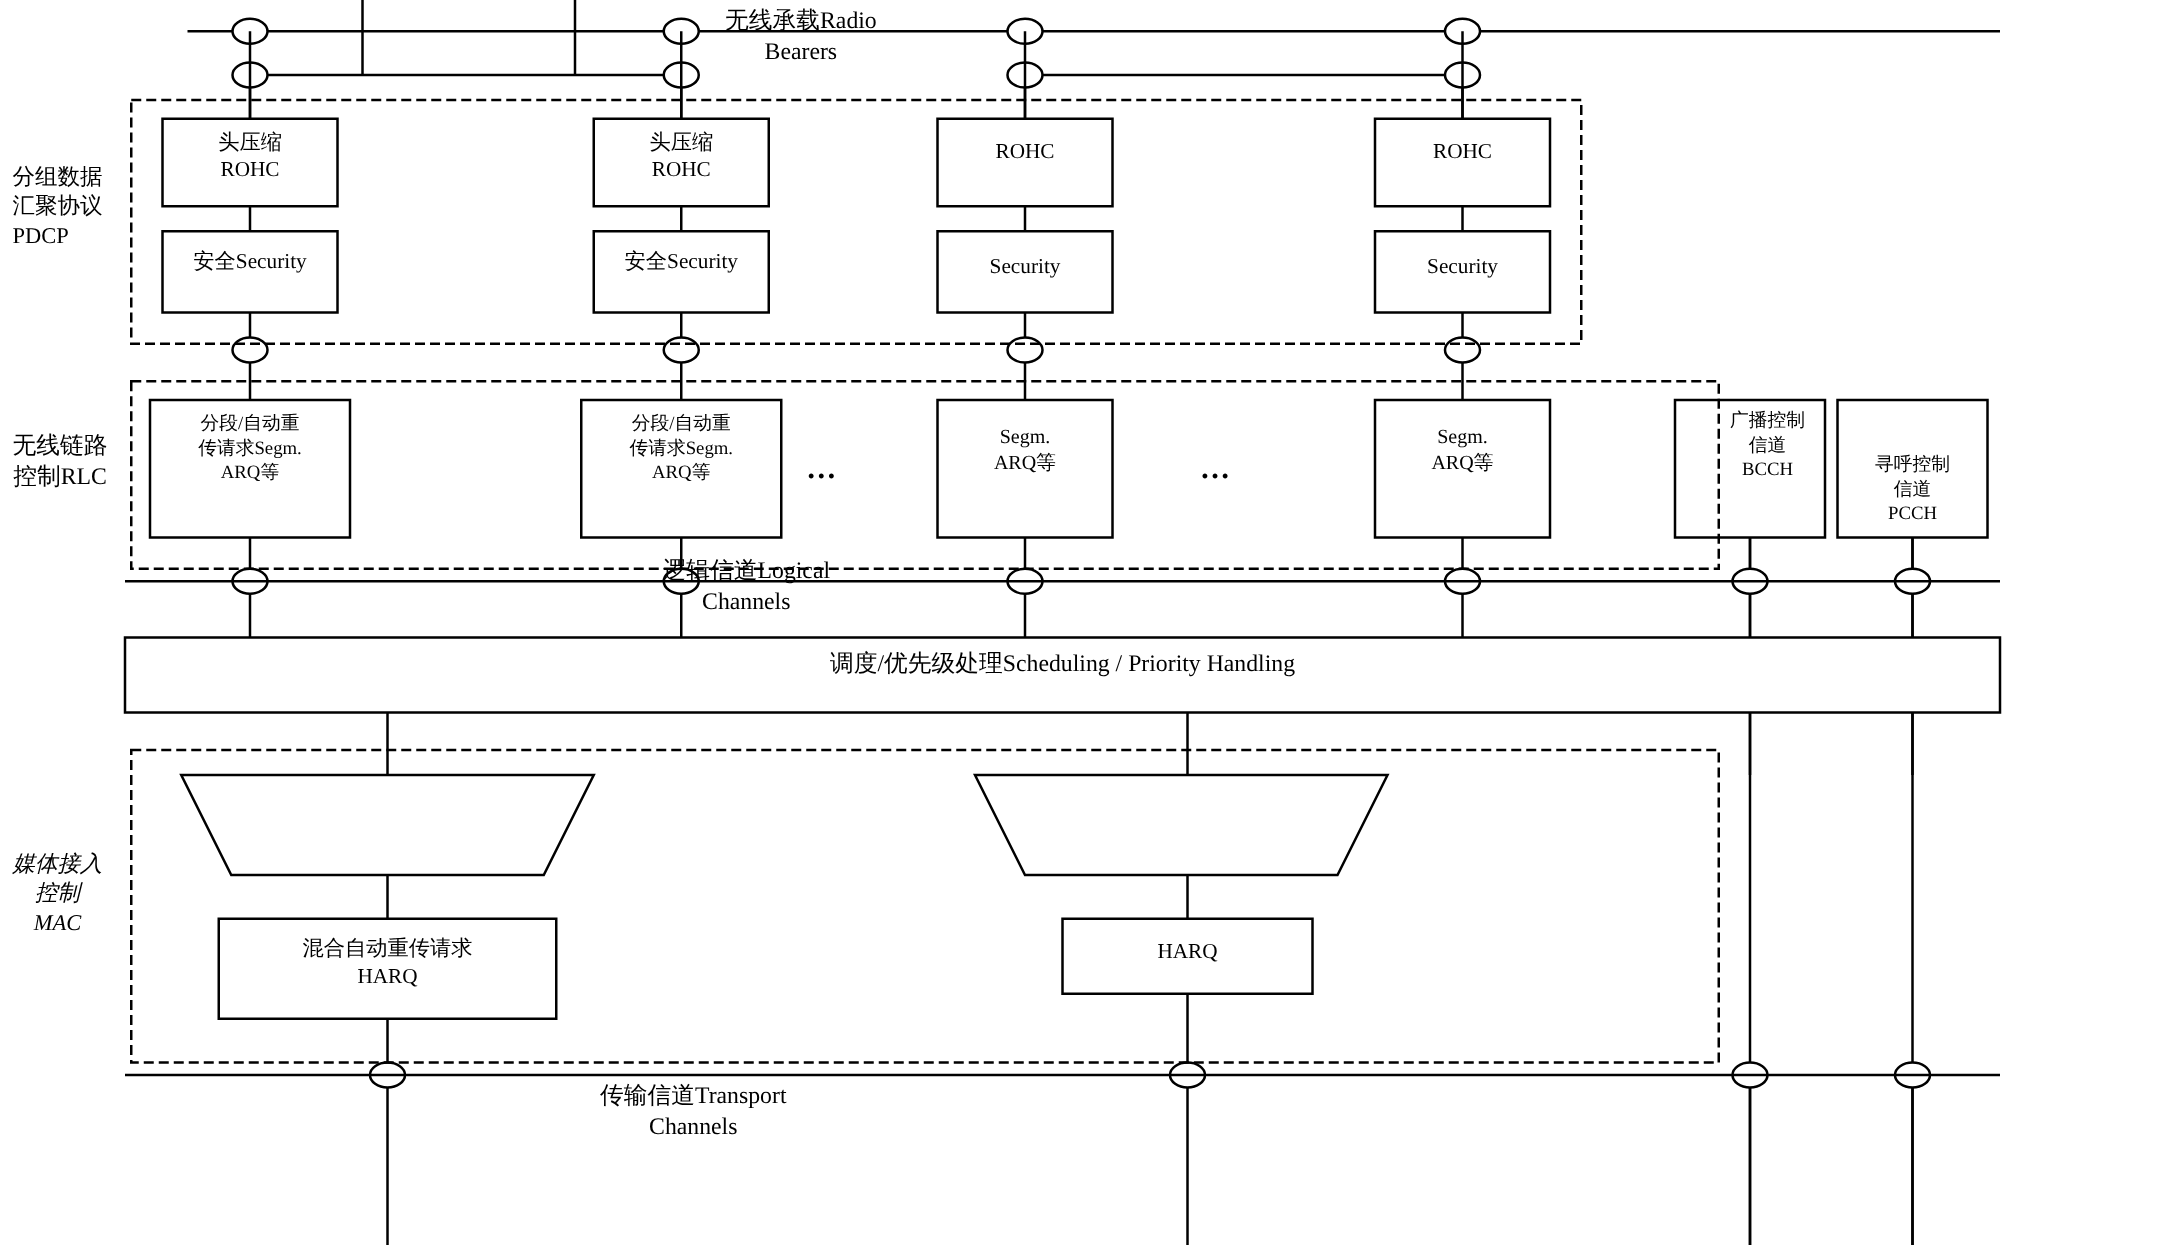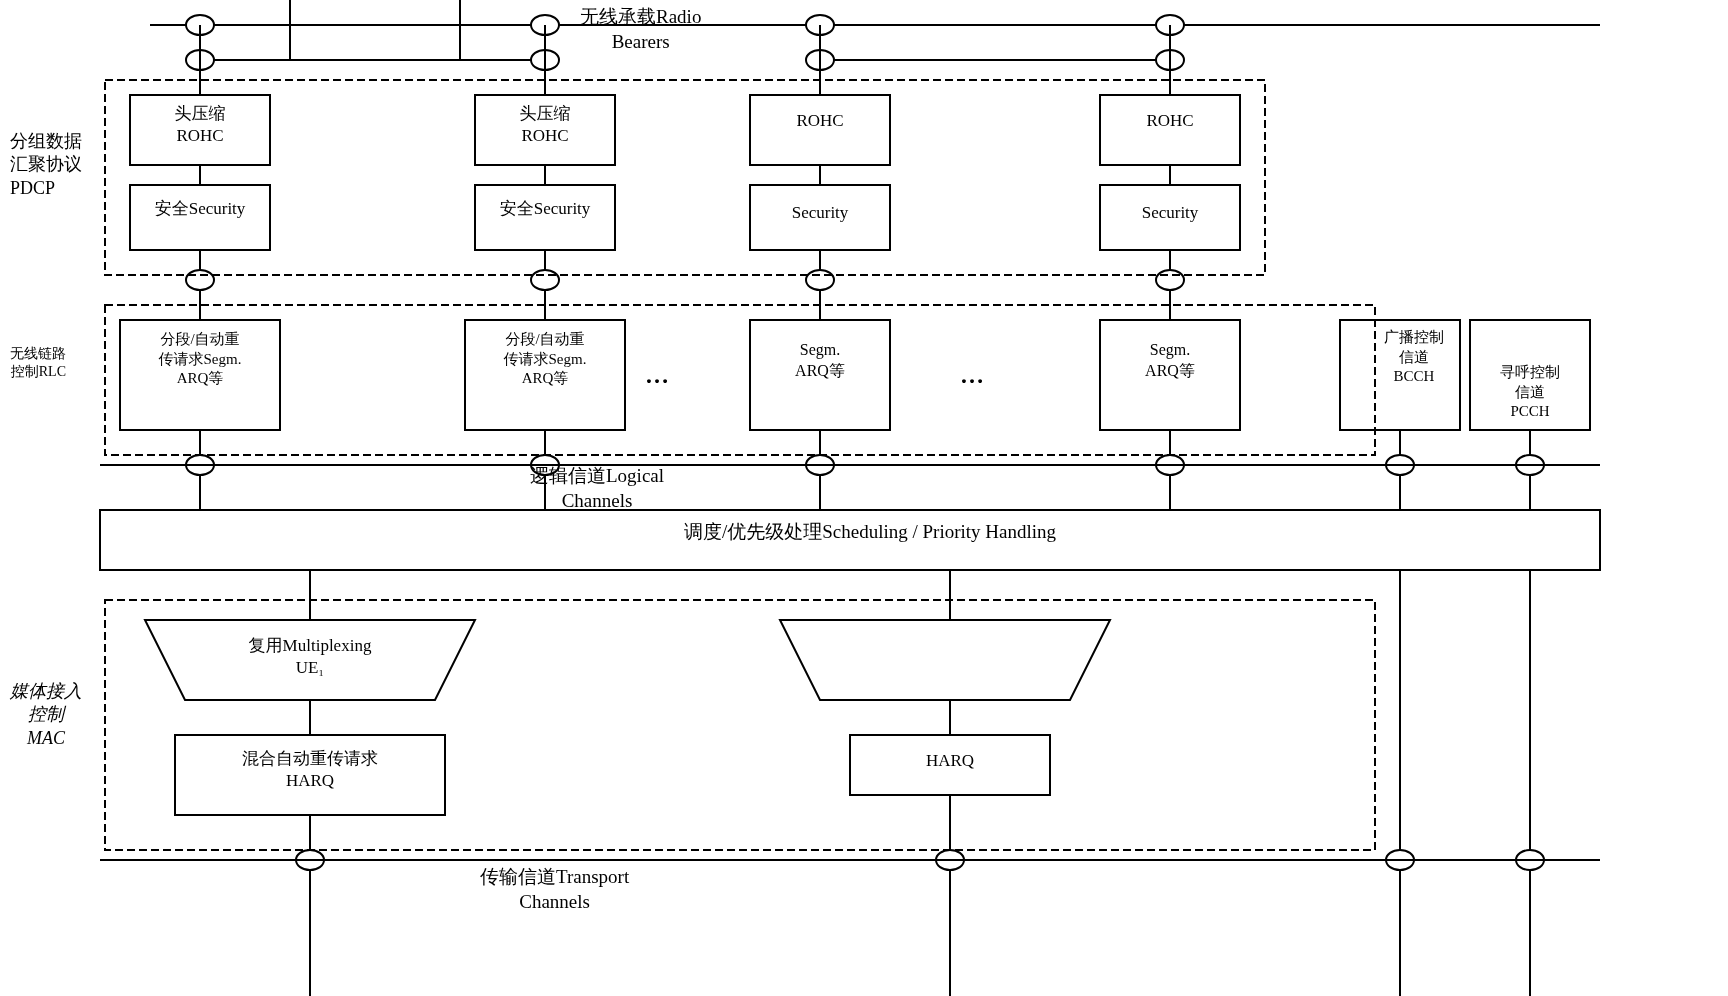--- a/index.html
+++ b/index.html
@@ -190,45 +190,44 @@
   <div class="label" style="left:1100px;top:110px;width:140px;font-size:17px;">ROHC</div>
 
   <div class="label" style="left:130px;top:198px;width:140px;font-size:17px;">安全Security</div>
 
   <div class="label" style="left:475px;top:198px;width:140px;font-size:17px;">安全Security</div>
 
   <div class="label" style="left:750px;top:202px;width:140px;font-size:17px;">Security</div>
 
   <div class="label" style="left:1100px;top:202px;width:140px;font-size:17px;">Security</div>
 
-  <div class="label" style="left:10px;top:345px;font-size:14px;text-align:right;">无线链路<br>控制RLC</div>
+  <div class="label" style="left:10px;top:345px;font-size:19px;text-align:center;">无线链路<br>控制RLC</div>
 
   <div class="label" style="left:120px;top:330px;width:160px;font-size:15px;">分段/自动重<br>传请求Segm.<br>ARQ等</div>
 
   <div class="label" style="left:465px;top:330px;width:160px;font-size:15px;">分段/自动重<br>传请求Segm.<br>ARQ等</div>
 
   <div class="label" style="left:750px;top:340px;width:140px;font-size:16px;">Segm.<br>ARQ等</div>
 
   <div class="label" style="left:1100px;top:340px;width:140px;font-size:16px;">Segm.<br>ARQ等</div>
 
   <div class="label" style="left:645px;top:360px;font-size:24px;font-weight:bold;">…</div>
 
   <div class="label" style="left:960px;top:360px;font-size:24px;font-weight:bold;">…</div>
 
   <div class="label" style="left:1340px;top:328px;width:120px;font-size:15px;padding-left:28px;">广播控制<br>信道<br>BCCH</div>
 
   <div class="label" style="left:1470px;top:328px;width:120px;font-size:15px;margin-top:35px;">寻呼控制<br>信道<br>PCCH</div>
 
-  <div class="label" style="left:530px;top:445px;font-size:19px;margin-top:19px;">逻辑信道Logical<br>Channels</div>
-
-  <div class="label" style="left:100px;top:520px;width:1500px;font-size:19px;margin-left:20px;">调度/优先级处理Scheduling / Priority Handling</div>
+  <div class="label" style="left:530px;top:445px;font-size:19px;">逻辑信道Logical<br>Channels</div>
+
+  <div class="label" style="left:100px;top:520px;width:1500px;font-size:19px;">调度/优先级处理Scheduling / Priority Handling</div>
 
   <div class="label" style="left:10px;top:680px;font-size:18px;text-align:center;font-style:italic;">媒体接入<br>控制<br>MAC</div>
 
-  <div class="label" style="left:145px;top:635px;width:330px;font-size:17px;">复用Multiplexing<br>UE₁</div>
 
 
   <div class="label" style="left:175px;top:748px;width:270px;font-size:17px;">混合自动重传请求<br>HARQ</div>
 
   <div class="label" style="left:850px;top:750px;width:200px;font-size:17px;">HARQ</div>
 
   <div class="label" style="left:480px;top:865px;font-size:19px;">传输信道Transport<br>Channels</div>
 
 </div>
 

